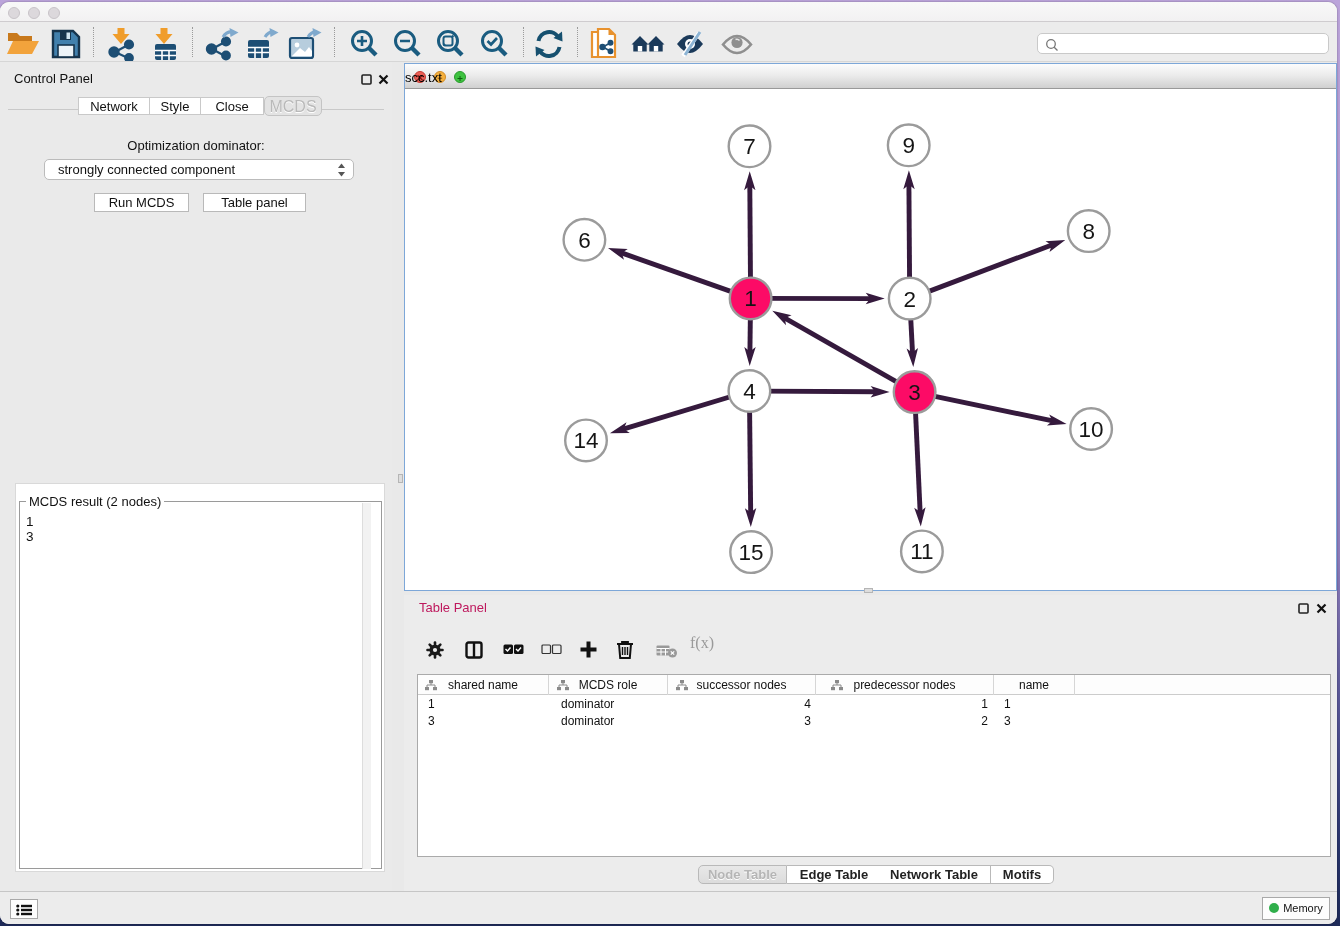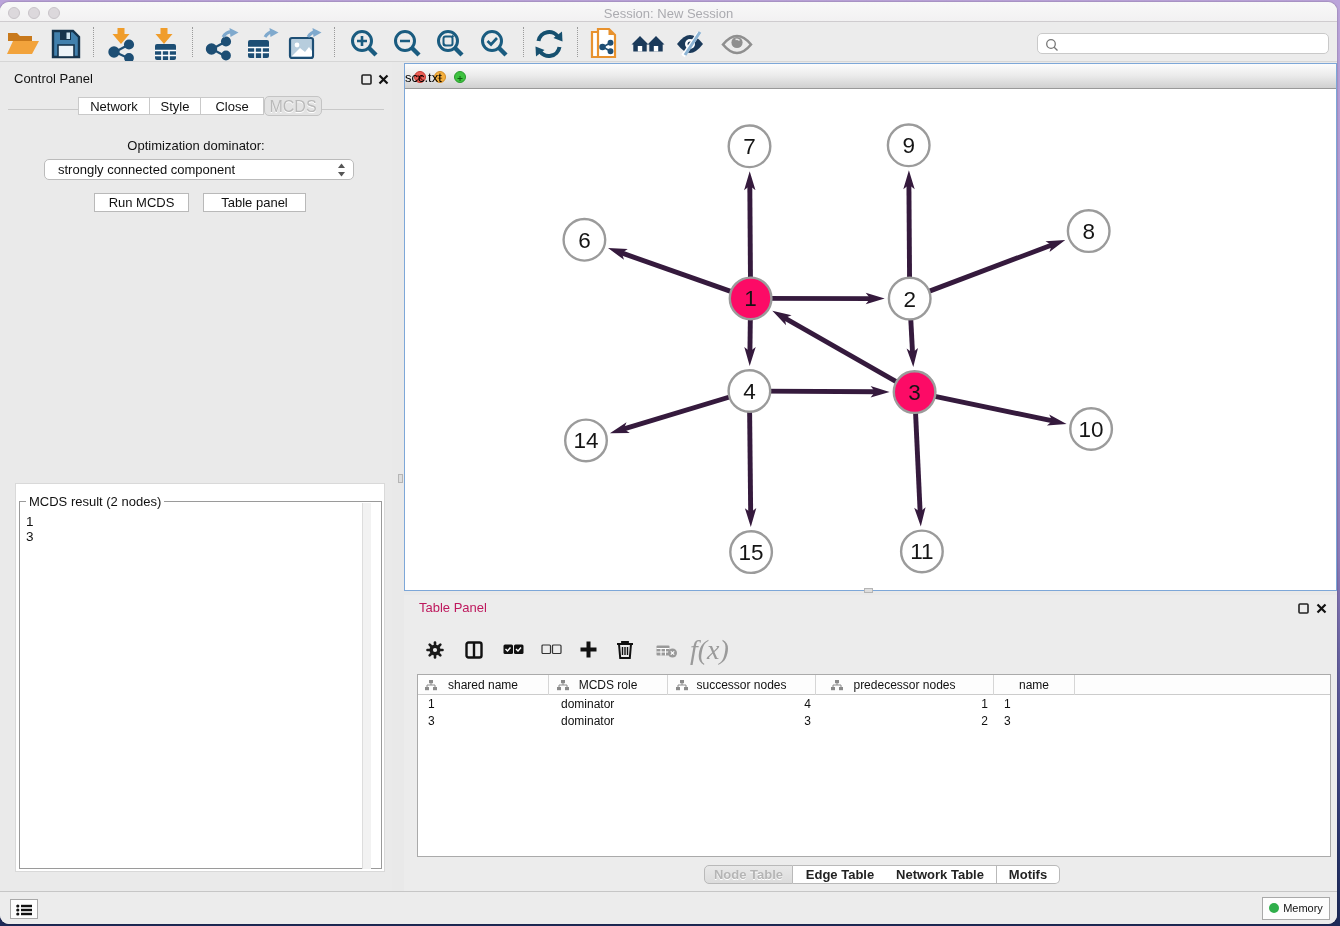--- a/index.html
+++ b/index.html
@@ -40,21 +40,20 @@
 .segb{position:absolute;top:0;height:19px;background:#fff;border:1px solid #b9b9b9;text-align:center;line-height:18px}
 .statusbar{position:absolute;left:0;top:889px;width:1337px;height:33px;background:#ececec;border-top:1px solid #c6c6c6}
 .membtn{position:absolute;right:7px;top:5px;width:68px;height:23px;background:#fdfdfd;border:1px solid #a9a9a9;font-size:11px;color:#111;text-align:center;line-height:21px}
 .listbtn{position:absolute;left:10px;top:7px;width:28px;height:20px;background:#fdfdfd;border:1px solid #a9a9a9}
 </style></head><body>
 <div class="app">
 <div class="titlebar">
   <div class="tl" style="left:8px"></div>
       <div class="tl" style="left:28px"></div>
       <div class="tl" style="left:48px"></div>
-  <div class="title-text">Session: New Session</div>
 </div>
 <div class="toolbar">
 <svg class="tbi" style="left:6px" viewBox="0 0 34 34">
         <path d="M2 6h9l3 3h12v5H2z" fill="#c8791c"></path>
         <path d="M1 27l6-13h26l-7 13z" fill="#f2a33c"></path>
       </svg>
 <svg class="tbi" style="left:49px" viewBox="0 0 34 34">
         <path d="M4 4h20l6 6v20H4z" fill="#4180ad" stroke="#16344d" stroke-width="2.4"></path>
         <rect x="11" y="5" width="11" height="8" fill="#16344d"></rect>
         <rect x="17.5" y="5.5" width="3.5" height="6.5" fill="#cfe3ef"></rect>
@@ -331,21 +330,21 @@
         <rect x="0.5" y="0.5" width="13" height="10" rx="1" fill="#999"></rect>
         <g stroke="#fff" stroke-width="1">
           <line x1="0.5" y1="3.5" x2="13.5" y2="3.5"></line>
           <line x1="0.5" y1="7" x2="13.5" y2="7"></line>
           <line x1="5" y1="3.5" x2="5" y2="10.5"></line>
           <line x1="9.5" y1="3.5" x2="9.5" y2="10.5"></line>
         </g>
         <circle cx="16.5" cy="8" r="4.5" fill="#999"></circle>
         <path d="M14.8 6.3l3.4 3.4M18.2 6.3l-3.4 3.4" stroke="#fff" stroke-width="1.2"></path>
       </svg>
-  <div style="position:absolute;left:286px;top:39px;font-size:28px;font-style:italic;color:#9a9a9a;font-family:'Liberation Serif',serif">f(x)</div>
+  <div style="position:absolute;left:286px;top:39px;font-size:16px;color:#9a9a9a;font-family:'Liberation Serif',serif">f(x)</div>
   <div class="tablebox">
     <div class="thead">
       <div class="hcell" style="left:0;width:131px">shared name</div>
       <div class="hcell" style="left:131px;width:119px">MCDS role</div>
       <div class="hcell" style="left:250px;width:148px">successor nodes</div>
       <div class="hcell" style="left:398px;width:178px">predecessor nodes</div>
       <div class="hcell" style="left:576px;width:81px">name</div>
       <svg style="position:absolute;left:7px;top:5px" width="12" height="11" viewBox="0 0 12 11">
             <rect x="4" y="0" width="4" height="3.2" fill="#8a8a8a"></rect>
             <rect x="0" y="7" width="4" height="3.2" fill="#8a8a8a"></rect>
@@ -379,21 +378,21 @@
       <div class="tcell" style="left:586px">1</div>
     </div>
     <div class="trow" style="top:38.5px">
       <div class="tcell" style="left:10px">3</div>
       <div class="tcell" style="left:143px">dominator</div>
       <div class="tcell" style="left:250px;width:143px;text-align:right">3</div>
       <div class="tcell" style="left:398px;width:172px;text-align:right">2</div>
       <div class="tcell" style="left:586px">3</div>
     </div>
   </div>
-  <div class="seg" style="left:300px;width:360px">
+  <div class="seg" style="left:294px;width:360px">
     <div class="segb" style="left:0;width:89px;border-radius:5px 0 0 5px;background:linear-gradient(#e8e8e8,#dcdcdc);color:#b5b5b5;text-shadow:0 1px 0 #fff">Node Table</div>
     <div class="segb" style="left:89px;width:95px;border-left:none">Edge Table</div>
     <div class="segb" style="left:180px;width:113px;border-left:none">Network Table</div>
     <div class="segb" style="left:293px;width:63px;border-left:none;border-radius:0 5px 5px 0">Motifs</div>
   </div>
 </div>
 <div class="statusbar">
   <div class="listbtn">
         <svg style="position:absolute;left:5px;top:3.5px" width="16" height="12" viewBox="0 0 16 12">
           <g fill="#111">

